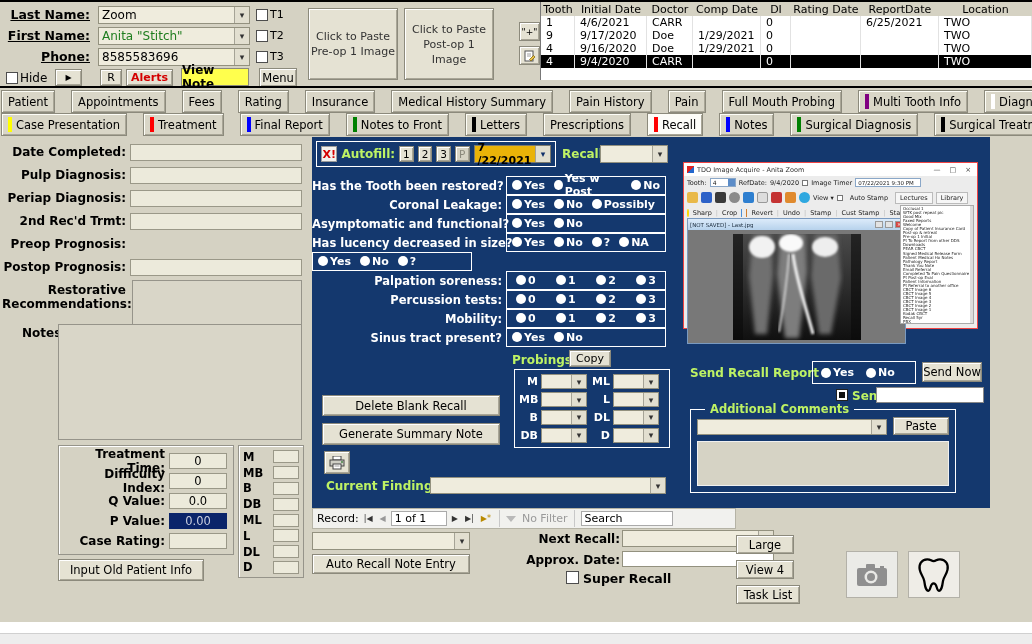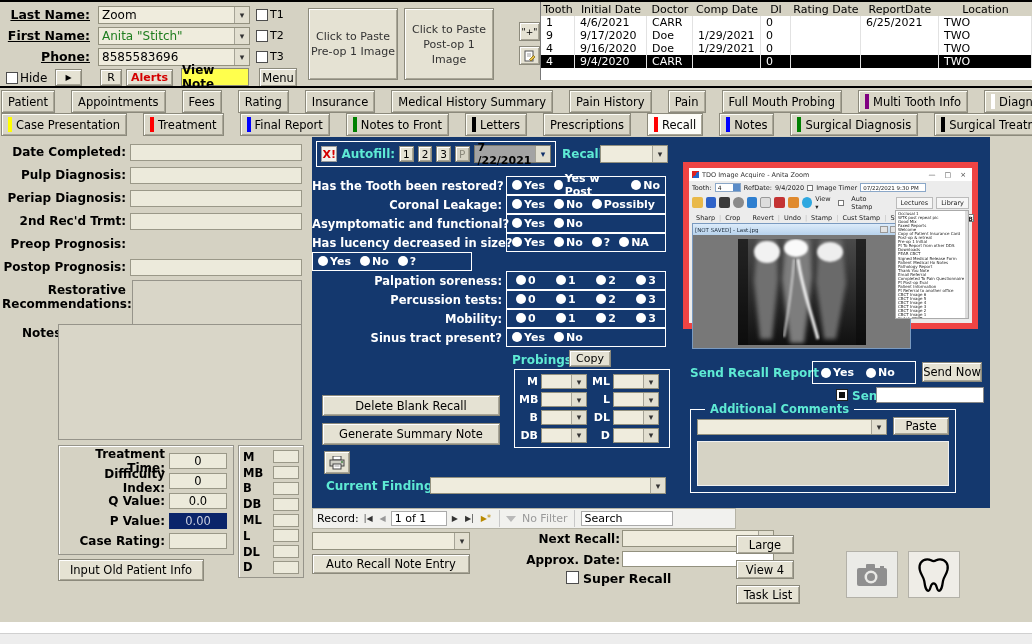--- a/index.html
+++ b/index.html
@@ -65,26 +65,26 @@
   .mlabel { flex:1; text-align:right; font-weight:bold; font-size:12px; padding-right:4px; }
   .minp { width:58px; height:16px; justify-content:center; font-size:11.5px; }
   .minp.selnavy { background:#0a246a; color:#c9cede; border-color:#0a246a; }
   .probemini { position:absolute; left:238px; top:308px; width:66px; height:133px; border:1px solid #96948a; box-shadow:inset 1px 1px 0 #fff; padding:3px 4px; }
   .pmrow { display:flex; align-items:center; justify-content:space-between; height:15.8px; }
   .pmlabel { font-weight:bold; font-size:11.5px; }
   .pminp { width:26px; height:13px; }
 
   
   .bluepanel { position:absolute; left:312px; top:0; width:678px; height:371px; background:#14386e; }
-  .wlabel { color:#5eead4; font-weight:bold; font-size:11.5px; white-space:nowrap; }
+  .wlabel { color:#bef264; font-weight:bold; font-size:11.5px; white-space:nowrap; }
   .autofill-bar { position:absolute; left:4px; top:4px; width:240px; height:26px; border:1px solid #fff; display:flex; align-items:center; gap:4px; padding:0 4px; }
   .xicon { width:18px; height:16px; background:#f1f1ee; border:1px solid #9a9a9a; color:#d40000; font-weight:bold; font-size:11px; display:flex; align-items:center; justify-content:center; }
   .numbtn { width:16px; height:16px; font-size:10.5px; }
   .numbtn.dis { color:#8b897b; background:#d6d3c4; }
-  .datecombo { width:86px; height:18px; background:#a3a3a3; border:1px solid #7c7a6e; display:flex; }
+  .datecombo { width:86px; height:18px; background:#eab308; border:1px solid #7c7a6e; display:flex; }
   .datecombo .cval { flex:1; font-size:11px; font-weight:bold; display:flex; align-items:center; padding-left:3px; }
   .datecombo .cbtn { width:15px; background:#e2dfd0; border-left:1px solid #a5a396; display:flex; align-items:center; justify-content:center; }
   .datecombo .cbtn::after { content:"▾"; font-size:9px; color:#10306a; }
 
   .questions { position:absolute; left:0; top:39px; width:358px; }
   .qrow { display:flex; align-items:center; height:19px; }
   .qlabel { width:194px; text-align:right; color:#fff; font-weight:bold; font-size:11.5px; padding-right:4px; white-space:nowrap; }
   .qbox { width:160px; height:19px; border:1px solid #fff; margin-top:-1px; display:flex; align-items:center; gap:9px; padding:0 5px; }
   .qbox.spread { gap:0; justify-content:space-between; padding:0 9px; }
   .opt { display:flex; align-items:center; gap:2px; color:#fff; font-weight:bold; font-size:11px; }
@@ -118,21 +118,21 @@
   .funnel { width:0; height:0; border-left:5px solid transparent; border-right:5px solid transparent; border-top:6px solid #b9b9b9; margin-right:3px; }
   .nofilter { color:#9a9a9a; }
   .searchbox { width:92px; height:15px; background:#fff; border:1px solid #aaa; padding:0 3px; display:flex; align-items:center; }
 
   
   .blabel { position:absolute; font-weight:bold; font-size:12px; text-align:right; width:100px; }
   .bigbtn2 { position:absolute; font-size:11.5px; }
   .sqbtn { position:absolute; width:52px; height:47px; background:#ebebe7; border:1px solid #b3b1a8; display:flex; align-items:center; justify-content:center; }
 
   
-  .tdo { position:absolute; left:371px; top:25px; width:295px; height:167px; background:#ececec; border:6px solid #ef4444; font-size:6.5px; color:#222; }
+  .tdo { position:absolute; left:371px; top:25px; width:295px; height:167px; background:#ececec; border:1px solid #ef4444; font-size:6.5px; color:#222; }
   .tdo-title { height:13px; background:#fff; display:flex; align-items:center; gap:3px; padding:0 3px; }
   .tdo-title .appicon { width:7px; height:7px; background:linear-gradient(135deg,#d22 50%,#26c 50%); }
   .tdo-title .ttxt { flex:1; font-size:6.5px; color:#333; white-space:nowrap; overflow:hidden; }
   .tdo-title .wc { color:#444; font-size:7px; padding:0 3px; }
   .tdo-row2 { height:13px; display:flex; align-items:center; gap:3px; padding:0 3px; }
   .minicombo { width:26px; height:9px; background:#fff; border:1px solid #8aa7c8; display:flex; }
   .minicombo span { flex:1; padding-left:2px; font-size:6px; }
   .minicombo i { width:7px; background:#5b8cc8; }
   .minicb { width:6px; height:6px; background:#fff; border:1px solid #777; display:inline-block; }
   .timerbox { width:66px; height:9px; border:1px solid #8aa7c8; background:#fff; font-size:5.5px; display:flex; align-items:center; padding-left:2px; white-space:nowrap; overflow:hidden; }

